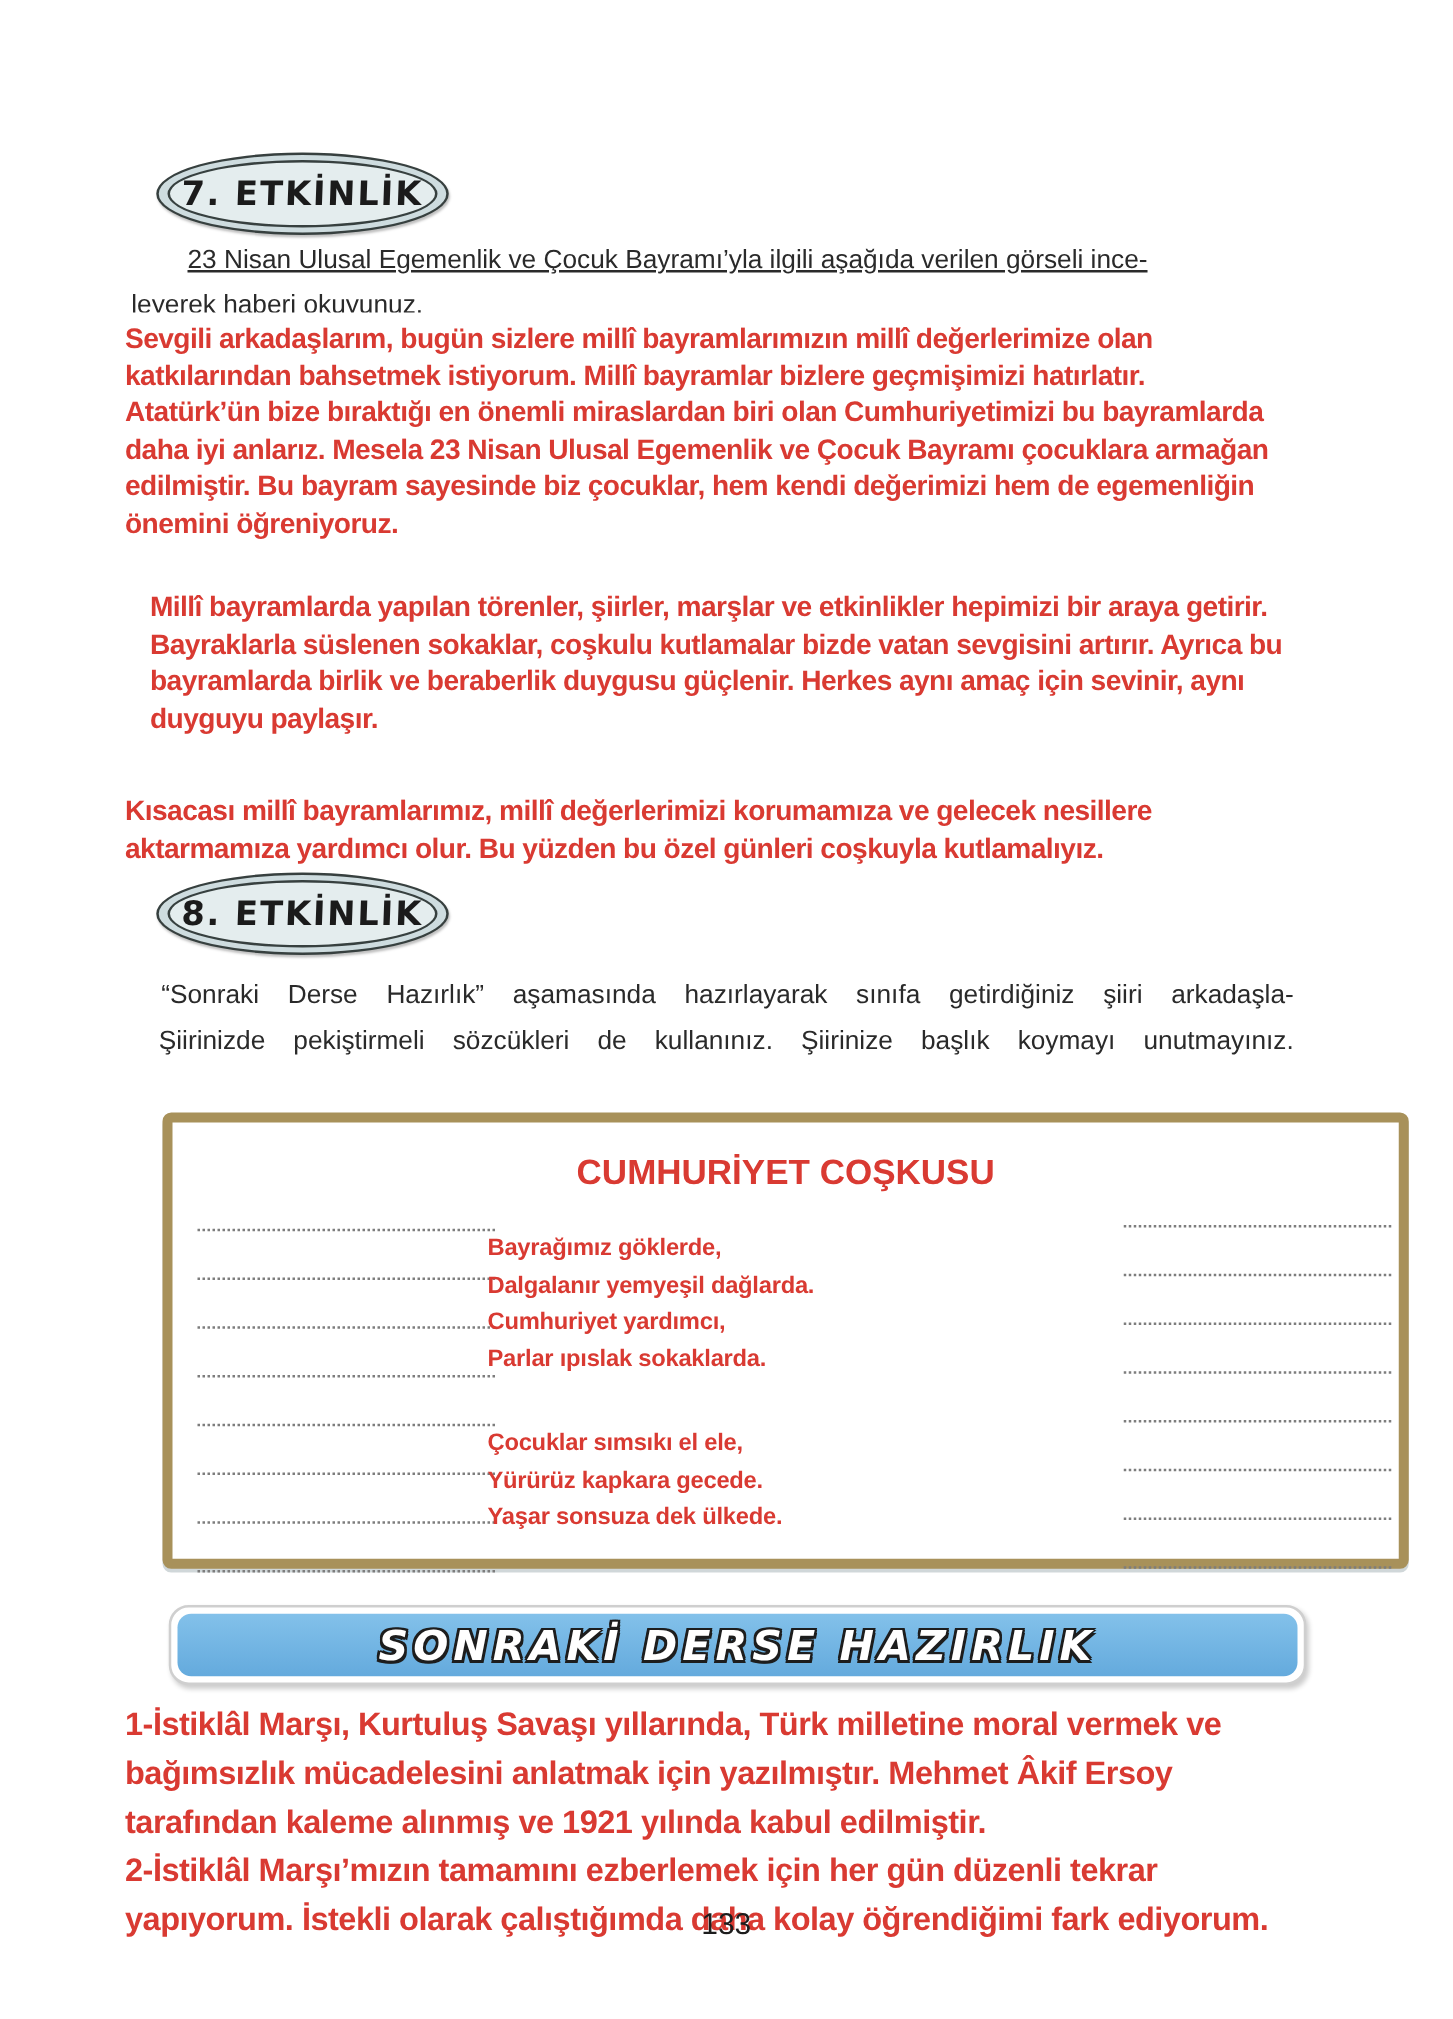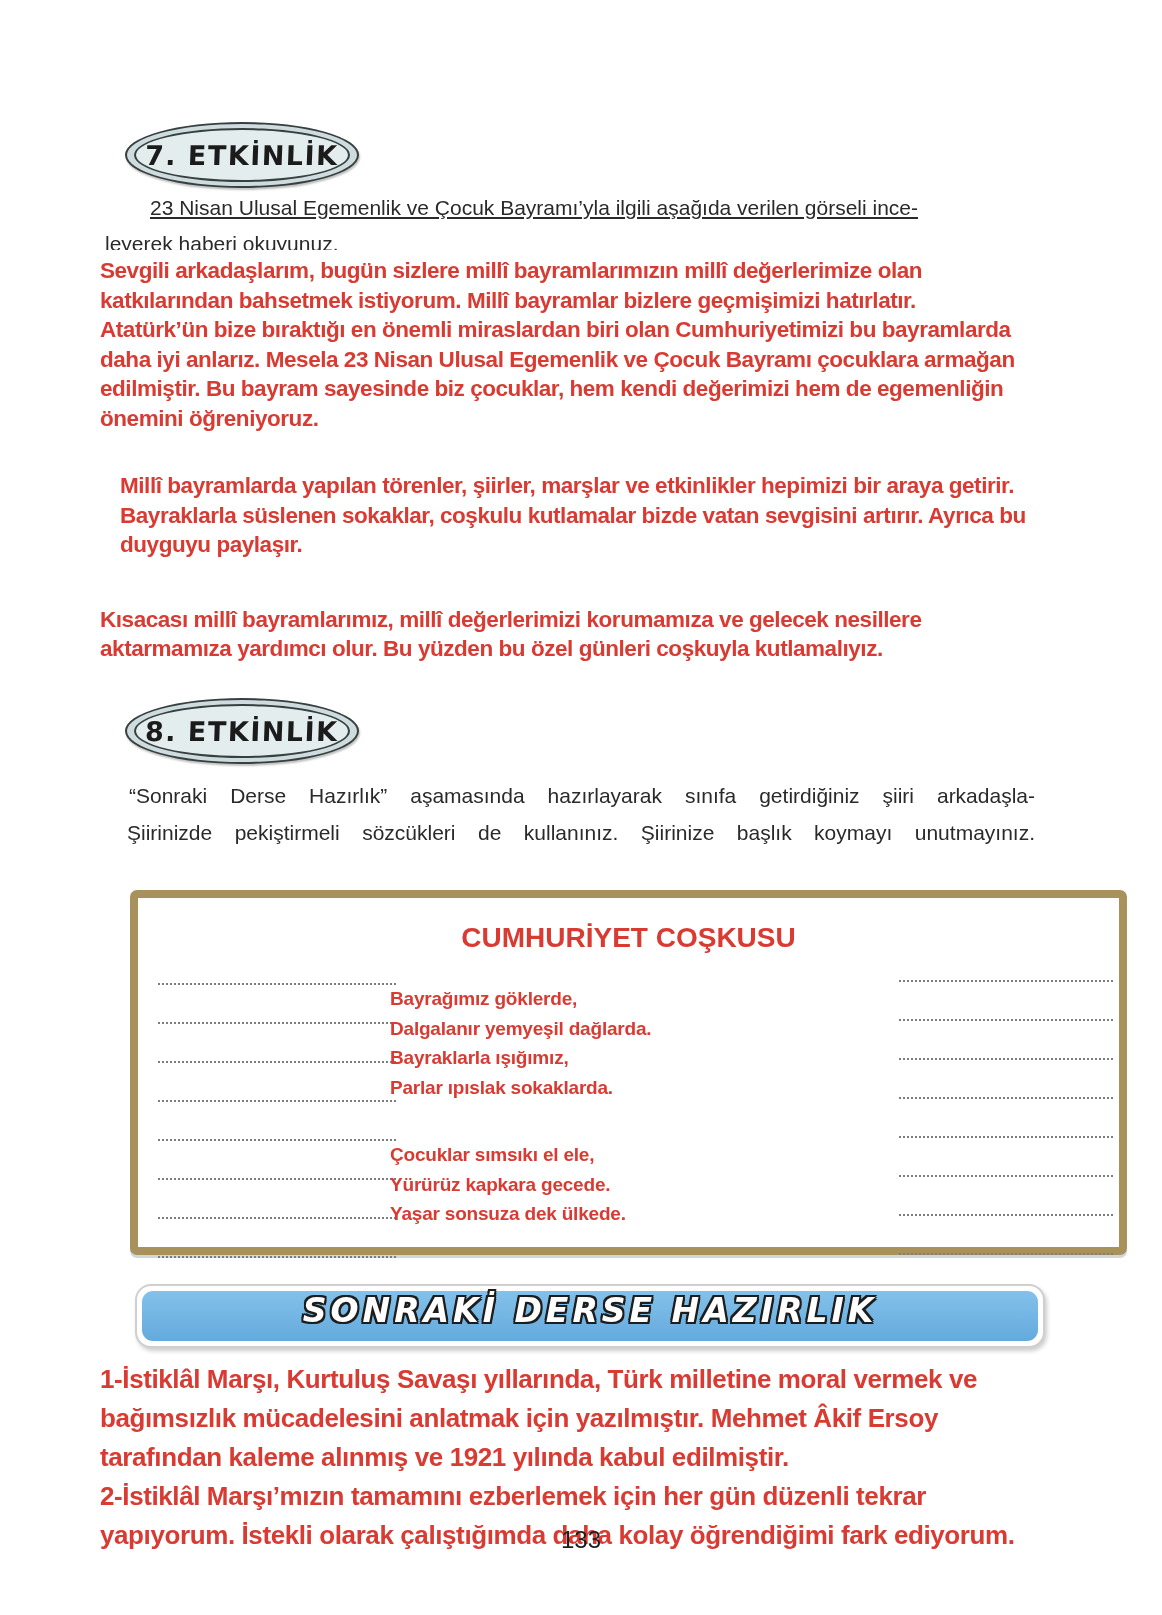--- a/index.html
+++ b/index.html
@@ -48,21 +48,21 @@
   .poem-text{position:absolute;left:252px;top:86px;color:var(--accent-red,#d93a32);
     font-weight:700;font-size:19px;letter-spacing:-0.2px;}
   .poem-text .line{line-height:29.5px;white-space:nowrap;}
   .stanza2{margin-top:38px;}
   
   .banner-outer{position:absolute;left:135px;top:1284px;width:910px;height:64px;
     background:#ffffff;border:2px solid #cfcfcf;border-radius:16px;
     box-shadow:2px 3px 4px rgba(0,0,0,.2);box-sizing:border-box;}
   .banner-blue{position:absolute;inset:5px;border-radius:11px;
     background:linear-gradient(var(--banner-blue-light,#83c1ea), var(--banner-blue,#64aadd));
-    display:flex;align-items:flex-start;justify-content:center;}
+    display:flex;align-items:center;justify-content:center;}
   .banner-label{color:#fff;font-weight:800;font-style:italic;font-size:33px;
     letter-spacing:4px;font-family:"DejaVu Sans", sans-serif;
     text-shadow:-2px -2px 0 #1d1d1d, 2px -2px 0 #1d1d1d, -2px 2px 0 #1d1d1d,
       2px 2px 0 #1d1d1d, 0 -2px 0 #1d1d1d, 0 2px 0 #1d1d1d, -2px 0 0 #1d1d1d, 2px 0 0 #1d1d1d;}
   
   .page-number{position:absolute;left:0;right:0;top:1526px;text-align:center;
     font-size:24px;color:#1d1d1d;}
 </style>
 </head>
 <body>
@@ -85,20 +85,21 @@
         <div class="line">Sevgili arkadaşlarım, bugün sizlere millî bayramlarımızın millî değerlerimize olan</div>
         <div class="line">katkılarından bahsetmek istiyorum. Millî bayramlar bizlere geçmişimizi hatırlatır.</div>
         <div class="line">Atatürk’ün bize bıraktığı en önemli miraslardan biri olan Cumhuriyetimizi bu bayramlarda</div>
         <div class="line">daha iyi anlarız. Mesela 23 Nisan Ulusal Egemenlik ve Çocuk Bayramı çocuklara armağan</div>
         <div class="line">edilmiştir. Bu bayram sayesinde biz çocuklar, hem kendi değerimizi hem de egemenliğin</div>
         <div class="line">önemini öğreniyoruz.</div>
       </div>
     <div class="para gap1">
         <div class="line">Millî bayramlarda yapılan törenler, şiirler, marşlar ve etkinlikler hepimizi bir araya getirir.</div>
         <div class="line">Bayraklarla süslenen sokaklar, coşkulu kutlamalar bizde vatan sevgisini artırır. Ayrıca bu</div>
+        <div class="line">bayramlarda birlik ve beraberlik duygusu güçlenir. Herkes aynı amaç için sevinir, aynı</div>
         <div class="line">duyguyu paylaşır.</div>
       </div>
     <div class="para gap2">
         <div class="line">Kısacası millî bayramlarımız, millî değerlerimizi korumamıza ve gelecek nesillere</div>
         <div class="line">aktarmamıza yardımcı olur. Bu yüzden bu özel günleri coşkuyla kutlamalıyız.</div>
       </div>
   </div>
 
   <div class="badge" style="left:125px;top:698px;">
     <div class="badge-inner">
@@ -130,21 +131,21 @@
         <div class="dotrow"></div>
         <div class="dotrow"></div>
         <div class="dotrow"></div>
         <div class="dotrow"></div>
         <div class="dotrow"></div>
       </div>
     <div class="poem-text">
       <div class="stanza1">
           <div class="line">Bayrağımız göklerde,</div>
           <div class="line">Dalgalanır yemyeşil dağlarda.</div>
-          <div class="line">Bayraklarla ışığımız,</div>
+          <div class="line">Cumhuriyet yardımcı,</div>
           <div class="line">Parlar ıpıslak sokaklarda.</div>
         </div>
       <div class="stanza2">
           <div class="line">Çocuklar sımsıkı el ele,</div>
           <div class="line">Yürürüz kapkara gecede.</div>
           <div class="line">Yaşar sonsuza dek ülkede.</div>
         </div>
     </div>
   </div>
 

